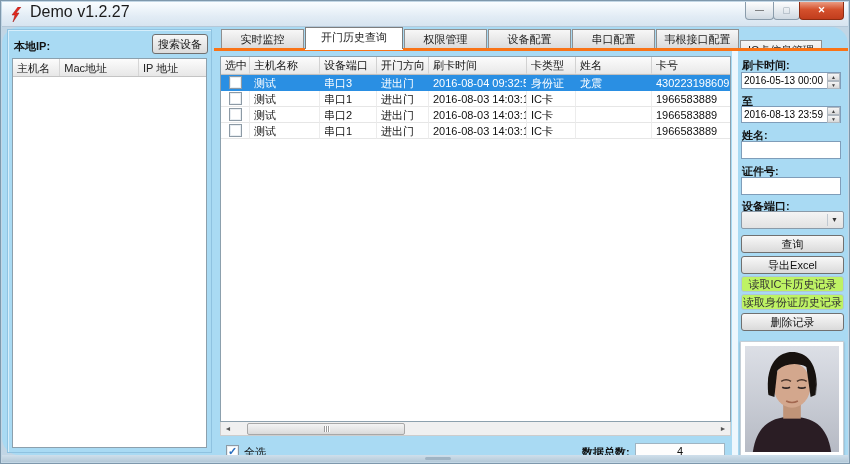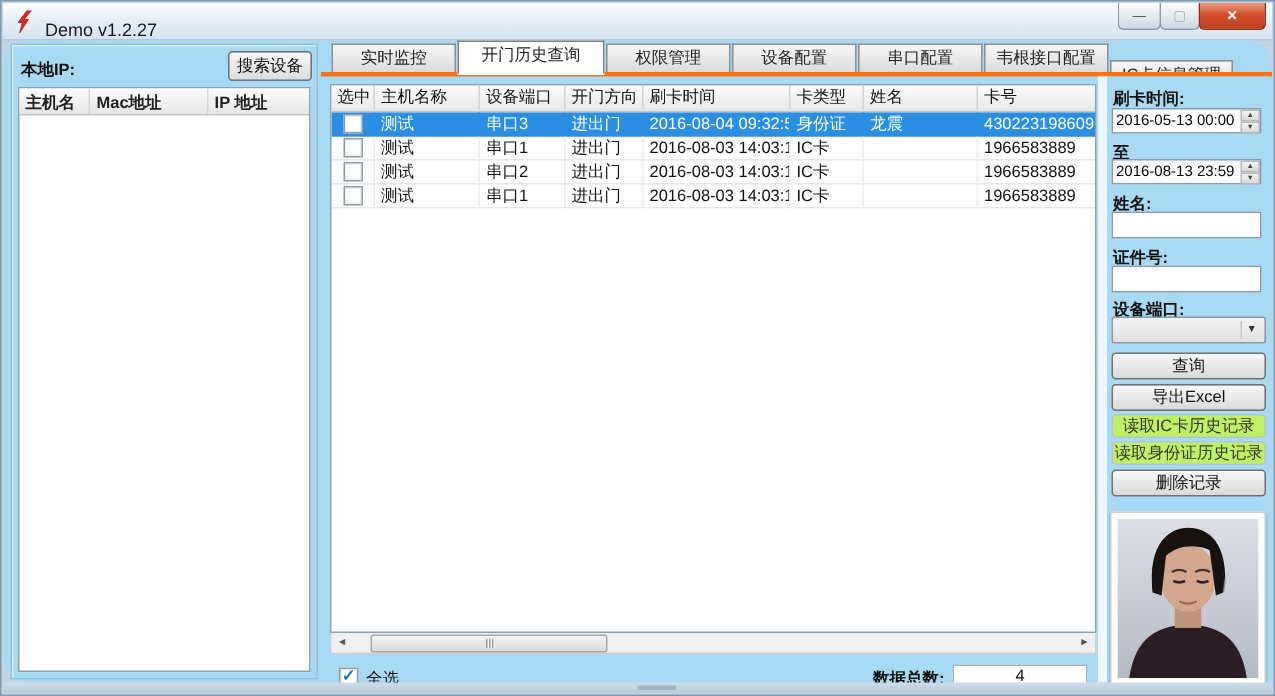--- a/index.html
+++ b/index.html
@@ -9,21 +9,21 @@
     background:#c2d6e5; border:1px solid #7e98ac; overflow:hidden;
     font-size:11px; color:#111;
   }
   
   .titlebar {
     position:absolute; left:1px; top:1px; right:1px; height:25px;
     background:linear-gradient(#fafdff,#e2ecf5 60%,#d7e4f0);
     border-bottom:1px solid #b5c8d8;
   }
   .app-icon { position:absolute; left:8px; top:5px; width:15px; height:15px; }
-  .title { position:absolute; left:28px; top:11px; font-size:12px; color:#1a1a1a; }
+  .title { position:absolute; left:28px; top:1px; font-size:16px; color:#1a1a1a; }
   .win-btns { position:absolute; right:4px; top:0; height:18px; display:flex; }
   .win-btn {
     height:18px; border:1px solid #8a9cab; border-top:none;
     background:linear-gradient(#fdfdfd,#cfd9e2); color:#444;
     font-size:9px; text-align:center; line-height:16px;
     border-radius:0 0 4px 4px; margin-left:-1px; cursor:default;
   }
   .win-btn.min { width:29px; }
   .win-btn.max { width:27px; color:#9aa7b2; }
   .win-btn.close {
@@ -43,21 +43,21 @@
     border:1px solid #7f9db9; background:#fff; font-size:11px; padding:1px 3px;
     font-family:"Liberation Sans", sans-serif;
   }
   .search-btn {
     position:absolute; left:144px; top:4px; width:56px; height:20px;
     background:linear-gradient(#f7f7f7,#dcdcdc); border:1px solid #707070;
     border-radius:3px; font-size:11px; text-align:center; line-height:18px; cursor:default;
   }
   .device-table {
     position:absolute; left:4px; top:28px; right:4px; bottom:4px;
-    background:#fff; border:1px solid #8ca0ad;font-weight:bold;
+    background:#fff; border:1px solid #8ca0ad;
   }
   .device-table .thead { display:flex; height:18px;
     background:linear-gradient(#fcfcfc,#e7e7e7); border-bottom:1px solid #c4c4c4; }
   .device-table .th { padding:2px 4px; border-right:1px solid #d6d6d6; color:#222; }
   .dt-c1 { width:48px; } .dt-c2 { width:80px; } .dt-c3 { width:68px; border-right:none !important; }
   
   .tabstrip { position:absolute; left:212px; top:0; right:0; height:22px; }
   .tab {
     position:absolute; top:2px; height:20px;
     background:linear-gradient(#f7f7f7,#dadada); border:1px solid #8f8f8f; border-bottom:none;

